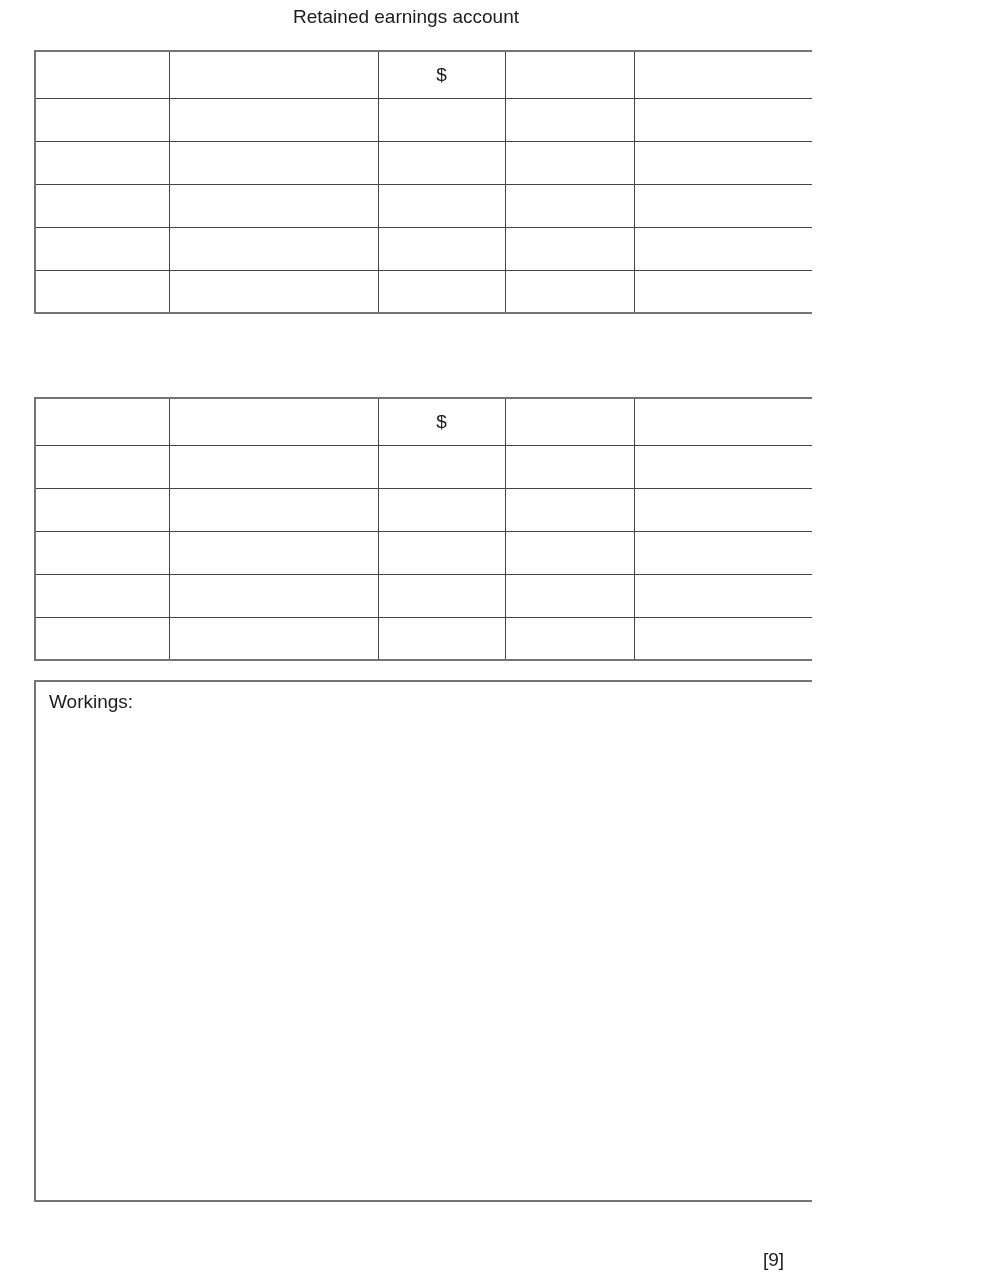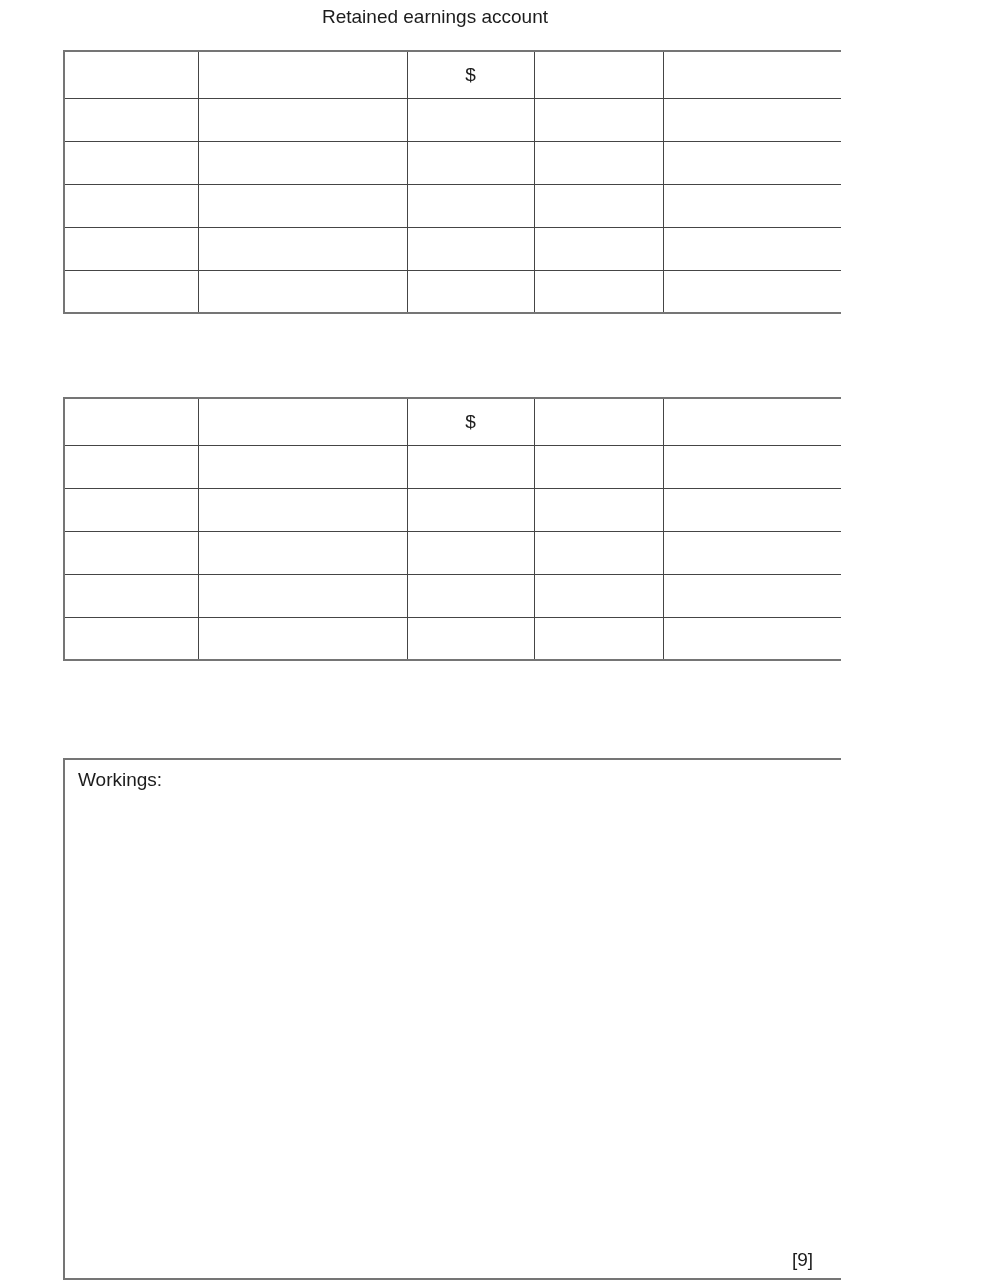--- a/index.html
+++ b/index.html
@@ -8,21 +8,20 @@
     background: #ffffff;
     font-family: "Liberation Sans", "DejaVu Sans", sans-serif;
     color: #1c1c1c;
   }
   .page {
     position: relative;
     width: 812px;
     height: 1288px;
     background: #ffffff;
     overflow: hidden;
-    margin-left: 29px;
   }
   .doc-title {
     position: absolute;
     left: 0;
     width: 100%;
     text-align: center;
     font-size: 19px;
     font-weight: 400;
     line-height: 22px;
     color: #1c1c1c;
@@ -53,21 +52,21 @@
     font-weight: 400;
     font-size: 19px;
     text-align: center;
     vertical-align: middle;
     color: #1c1c1c;
   }
 
   .workings-box {
     position: absolute;
     left: 34px;
-    top: 758px;
+    top: 680px;
     width: 940px;
     height: 522px;
     border: 2px solid #757575;
     background: #ffffff;
   }
   .workings-label {
     display: inline-block;
     padding: 9px 0 0 13px;
     font-size: 19px;
     line-height: 22px;

